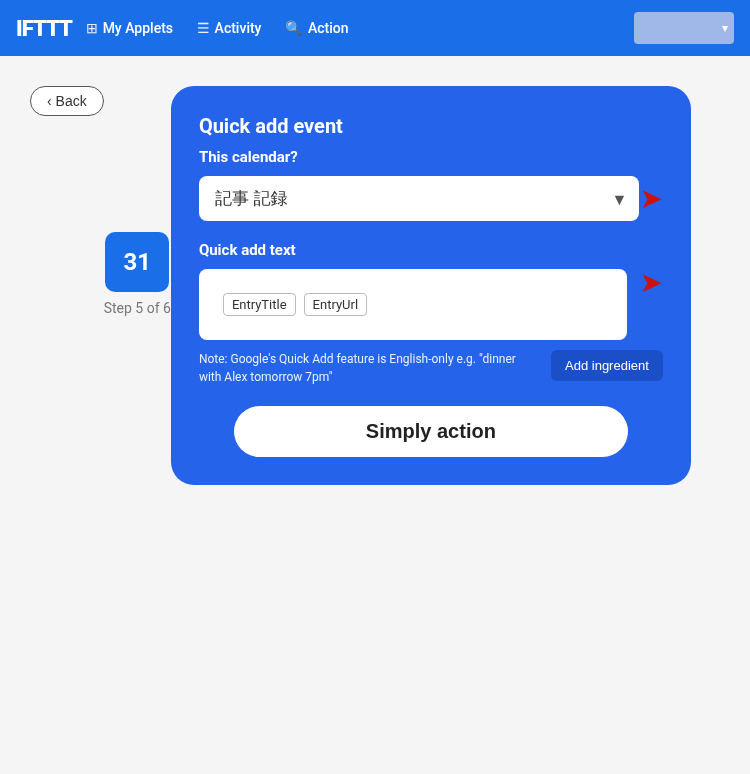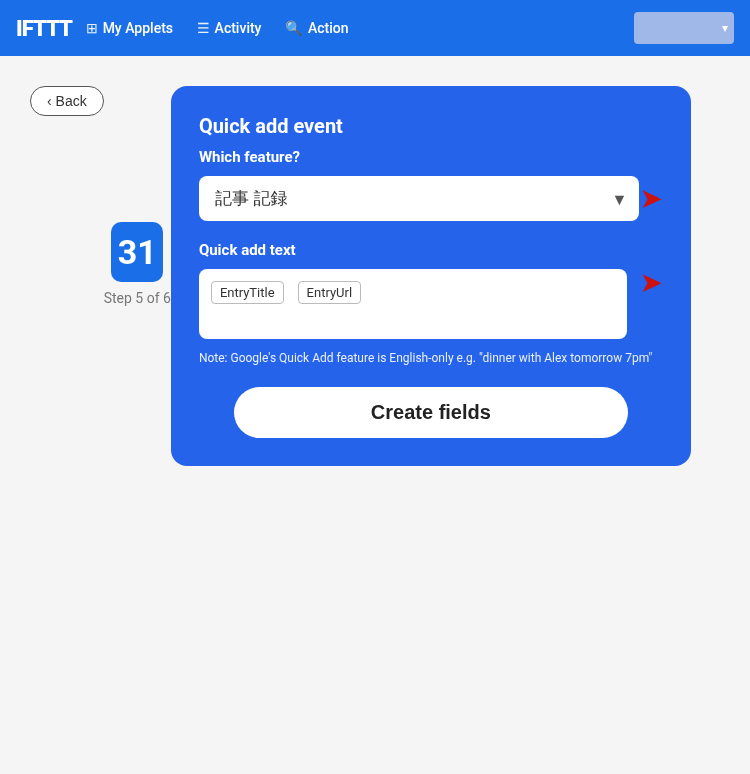--- a/index.html
+++ b/index.html
@@ -91,43 +91,43 @@
     }
     .header-top {
       display: flex;
       align-items: center;
       gap: 16px;
       margin-bottom: 8px;
     }
     .service-icon {
       background: #1a6fe8;
       border-radius: 10px;
-      width: 52px;
+      width: 64px;
       height: 60px;
       display: flex;
       align-items: center;
       justify-content: center;
-      font-size: 34px;
+      font-size: 24px;
       color: white;
       font-weight: bold;
     }
     .page-title {
       font-size: 28px;
       font-weight: 700;
       color: #222;
     }
     .step-label {
       font-size: 14px;
       color: #777;
     }
 
     
     .action-card {
       background: #2563eb;
-      border-radius: 16px;
+      border-radius: 23px;
       padding: 28px 28px 28px;
       width: 100%;
       max-width: 520px;
       color: #fff;
     }
     .card-title {
       font-size: 20px;
       font-weight: 700;
       margin-bottom: 10px;
     }
@@ -181,25 +181,25 @@
       color: #cc1111;
       font-size: 28px;
       line-height: 1;
       flex-shrink: 0;
     }
 
     
     .text-input-area {
       background: #fff;
       border-radius: 8px;
-      padding: 12px;
+      padding: 24px;
       min-height: 70px;
       display: flex;
       flex-wrap: wrap;
-      gap: 14px;
+      gap: 8px;
       align-content: flex-start;
       cursor: text;
     }
     .ingredient-tag {
       background: #fff;
       border: 1.5px solid #bbb;
       border-radius: 4px;
       padding: 3px 8px;
       font-size: 13px;
       color: #333;
@@ -290,21 +290,21 @@
     <div class="header-top">
       <div class="service-icon">31</div>
     </div>
     <span class="step-label">Step 5 of 6</span>
   </div>
 
   <div class="action-card">
     <div class="card-title">Quick add event</div>
 
     <div class="field-section">
-      <div class="field-label">Which feature?</div>
+      <div class="field-label">This calendar?</div>
       <div class="dropdown-row">
         <div class="dropdown-wrapper">
           <select>
             <option>記事 記録</option>
           </select>
           <span class="dropdown-chevron">▼</span>
         </div>
         <span class="arrow-right">➤</span>
       </div>
     </div>
@@ -315,19 +315,20 @@
         <div class="text-field-wrapper">
           <div class="text-input-area">
             <span class="ingredient-tag">EntryTitle</span>
             <span class="ingredient-tag">EntryUrl</span>
           </div>
         </div>
         <span class="arrow-right">➤</span>
       </div>
       <div class="add-btn-note">
         <span class="note-text">Note: Google's Quick Add feature is English-only e.g. "dinner with Alex tomorrow 7pm"</span>
+        <button class="add-ingredient-btn">Add ingredient</button>
       </div>
     </div>
 
-    <button class="create-action-btn">Create fields</button>
+    <button class="create-action-btn">Simply action</button>
   </div>
 
 </div>
 
 </body></html>

